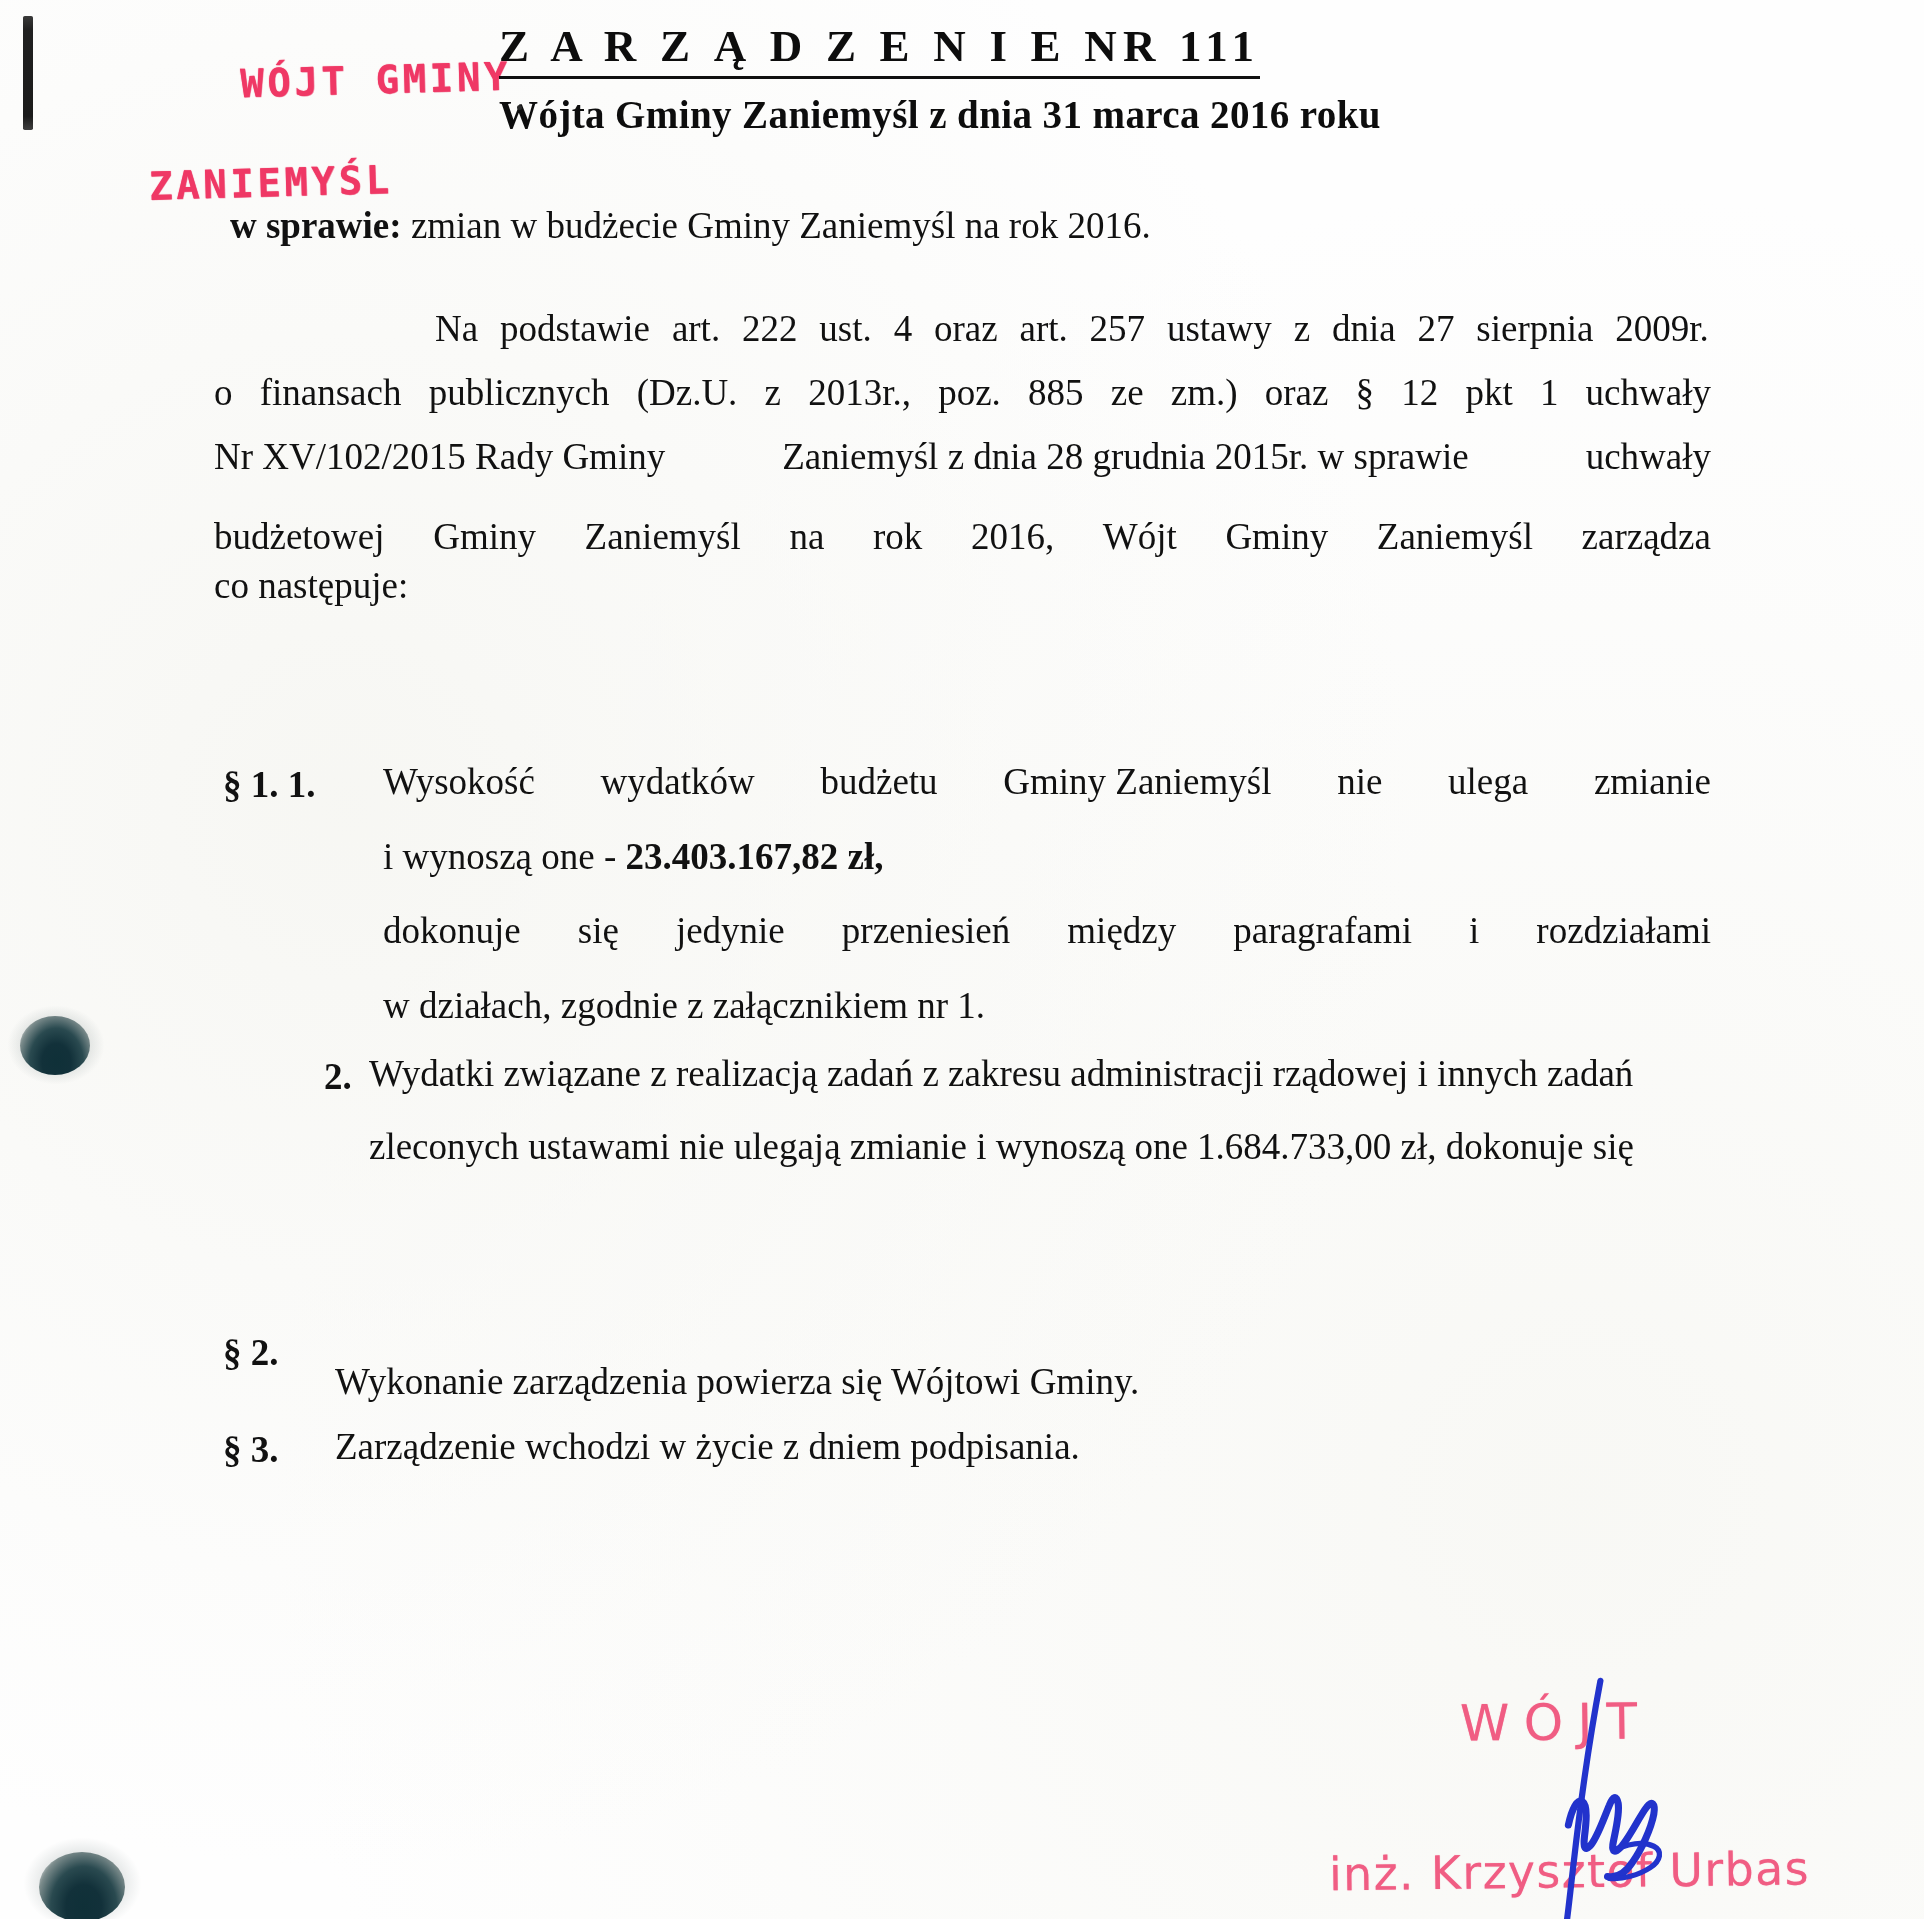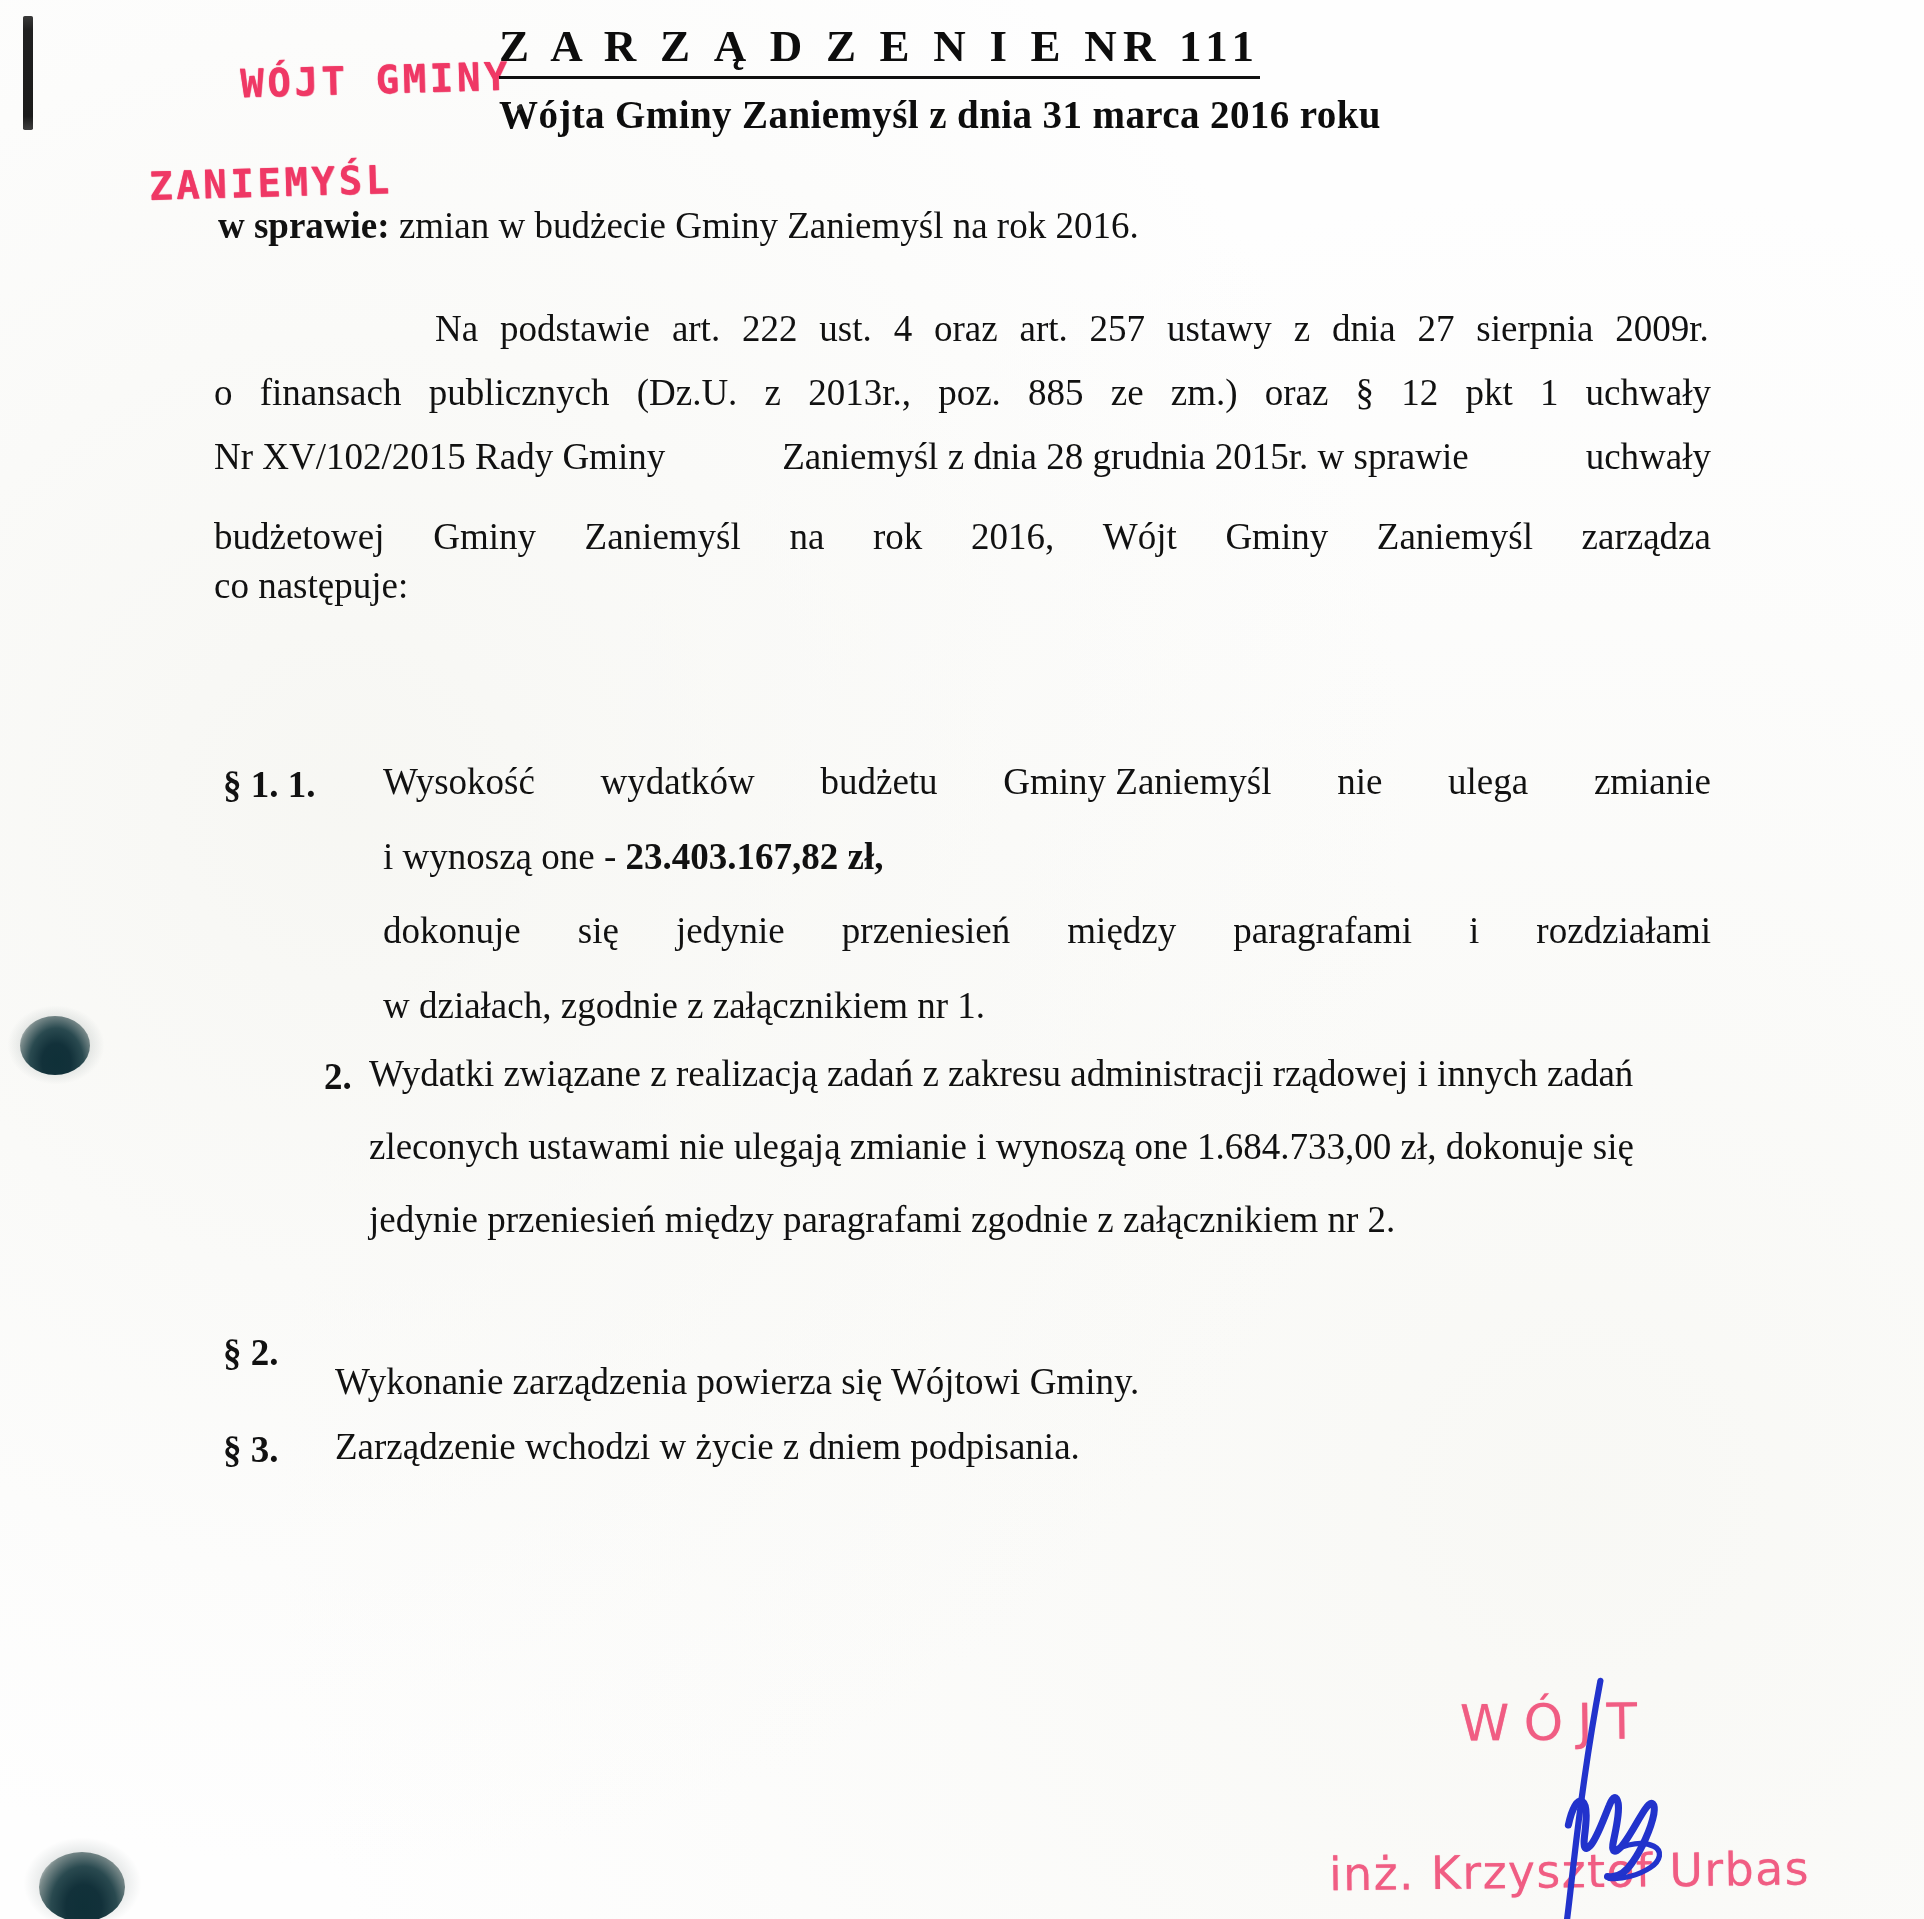--- a/index.html
+++ b/index.html
@@ -182,21 +182,21 @@
     <span>WÓJT GMINY</span>
     <span class="ln2">ZANIEMYŚL</span>
   </div>
 
   <div class="title-block">
     <div class="doc-title">Z A R Z Ą D Z E N I E   NR 111</div>
     <div class="doc-subtitle">Wójta Gminy Zaniemyśl z dnia 31 marca 2016 roku</div>
   </div>
   <div class="subtitle-dot"></div>
 
-  <div class="line" style="left:218px; top:207px;">
+  <div class="line" style="left:230px; top:207px;">
     <span class="b">w  sprawie:</span><span>  </span><span>zmian w budżecie Gminy Zaniemyśl na rok 2016.</span>
   </div>
 
   <div class="just" style="left:435px; top:310px; width:1274px;">
     <span>Na</span>
     <span>podstawie</span>
     <span>art.</span>
     <span>222</span>
     <span>ust.</span>
     <span>4</span>
@@ -275,21 +275,20 @@
     <span>paragrafami</span>
     <span>i</span>
     <span>rozdziałami</span>
   </div>
 
   <div class="line" style="left:383px; top:987px;">w  działach,   zgodnie z załącznikiem  nr  1.</div>
 
   <div class="hang-label" style="left:324px; top:1055px;">2.</div>
   <div class="line" style="left:369px; top:1055px;">Wydatki związane z realizacją zadań z zakresu administracji rządowej i innych zadań</div>
   <div class="line" style="left:369px; top:1128px;">zleconych ustawami nie ulegają zmianie i wynoszą one 1.684.733,00 zł, dokonuje się</div>
-  <div class="line" style="left:369px; top:1201px;">jedynie  przeniesień  między  paragrafami  zgodnie z załącznikiem nr 2.</div>
 
   <div class="hang-label" style="left:223px; top:1331px;">§ 2.</div>
   <div class="line" style="left:335px; top:1331px;margin-top:32px;">Wykonanie zarządzenia powierza się Wójtowi Gminy.</div>
 
   <div class="hang-label" style="left:223px; top:1428px;">§ 3.</div>
   <div class="line" style="left:335px; top:1428px;">Zarządzenie wchodzi w życie z dniem podpisania.</div>
 
   <div class="stamp-sign">
     <span class="wojt">WÓJT</span>
     <span class="name">inż. Krzysztof Urbas</span>

